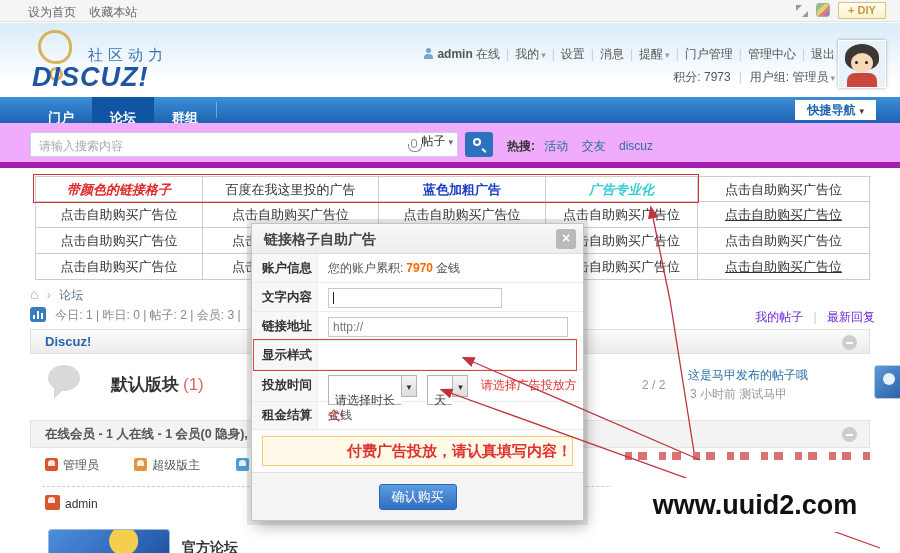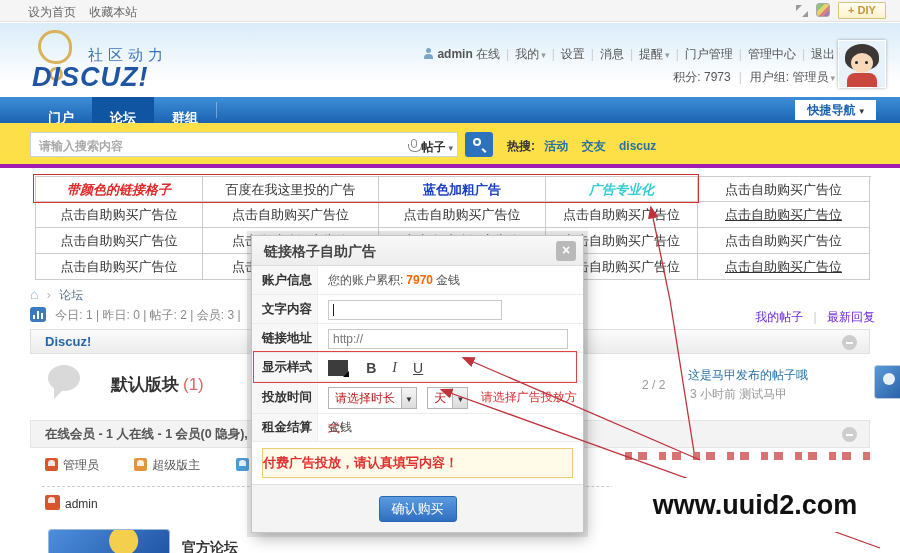--- a/index.html
+++ b/index.html
@@ -47,26 +47,26 @@
   .nav { position:absolute; left:0; top:97px; width:900px; height:26px; background:linear-gradient(#3d8ed8,#1c63b2); }
   .nav .item { float:left; padding:8px 18px; line-height:26px; color:#fff; font-weight:bold; font-size:13px; cursor:pointer; }
   .nav .item.active { background:#0f55a2; }
   .nav .vsep { float:left; width:1px; height:16px; margin-top:5px; background:rgba(255,255,255,.35); }
   .nav .item { margin-left:0; }
   .nav-pad { float:left; width:30px; height:26px; }
   .quicknav { position:absolute; right:24px; top:3px; height:20px; line-height:20px; padding:0 12px; background:#fff; color:#1b5fae; font-weight:bold; cursor:pointer; }
   .quicknav::after { content:"▾"; color:#333; margin-left:4px; font-size:9px; }
 
   
-  .searchband { position:absolute; left:0; top:123px; width:900px; height:45px; background:#fde047; border-bottom:4px solid #a21caf;font-weight:bold; }
+  .searchband { position:absolute; left:0; top:123px; width:900px; height:45px; background:#f0abfc; border-bottom:6px solid #a21caf; }
   .search-input { position:absolute; left:30px; top:9px; width:428px; height:25px; background:#fff; border:1px solid #c5d3dd; }
   .search-input .ph { position:absolute; left:8px; top:5px; color:#aaa; }
   .mic { position:absolute; right:40px; top:6px; width:6px; height:9px; border:1px solid #8a8a8a; border-radius:3px; }
   .mic::after { content:""; position:absolute; left:-4px; top:4px; width:12px; height:7px; border:1px solid #8a8a8a; border-top:none; border-radius:0 0 6px 6px; }
-  .stype { position:absolute; right:4px; top:6px; color:#333;text-align:center; }
+  .stype { position:absolute; right:4px; top:0; color:#333;text-align:center; }
   .stype::after { content:"▾"; font-size:9px; color:#666; margin-left:3px; }
   .search-btn { position:absolute; left:465px; top:9px; width:28px; height:25px; background:#2d72bd; border-radius:3px; cursor:pointer; }
   .mag { position:absolute; left:8px; top:6px; width:8px; height:8px; border:2px solid #fff; border-radius:50%; }
   .mag::after { content:""; position:absolute; left:8px; top:8px; width:2px; height:5px; background:#fff; transform:rotate(-45deg); }
   .hot { position:absolute; left:507px; top:15px; }
   .hot b { color:#333; margin-right:6px; }
   .hot a { color:#2970a6; text-decoration:none; margin-right:10px; cursor:pointer; }
 
   
   .adtable { position:absolute; left:35px; top:176px; width:836px; display:grid; grid-template-columns:167px 176px 167px 152px 172px; border-top:1px solid #ccc; border-left:1px solid #ccc; background:#fff; }
@@ -120,46 +120,46 @@
   .adminrow .gicon { width:15px; height:15px; }
 
   .official-logo { position:absolute; left:48px; top:529px; width:122px; height:40px; border-radius:4px;
      background:radial-gradient(circle at 62% 30%, #f4cf4e 0 14px, rgba(0,0,0,0) 15px), linear-gradient(135deg,#4d8fdd,#1c4f9e); box-shadow:inset 0 0 0 1px #9bb8d8; }
   .official-name { position:absolute; left:182px; top:539px; font-size:14px; font-weight:bold; color:#333; }
 
   .clipped-red { position:absolute; left:625px; top:452px; width:248px; height:8px; overflow:hidden;
      background:repeating-linear-gradient(90deg,#cc4444 0 7px, rgba(0,0,0,0) 7px 13px, #cc4444 13px 22px, rgba(0,0,0,0) 22px 34px); opacity:.75; }
 
   
-  .dialog { position:absolute; left:252px; top:236px; width:331px; height:296px; background:#fff; z-index:20;
+  .dialog { position:absolute; left:252px; top:224px; width:331px; height:296px; background:#fff; z-index:20;
      box-shadow:0 0 0 1px #c4c4c4, 0 0 0 5px rgba(120,120,120,.18), 3px 6px 14px rgba(0,0,0,.3); }
   .dtitle { height:30px; background:linear-gradient(#f8f8f8,#ededed); border-bottom:1px solid #ddd; line-height:30px; }
   .dtitle b { margin-left:12px; font-size:14px; color:#444; }
   .dclose { position:absolute; right:7px; top:5px; width:20px; height:20px; background:#b9b9b9; border-radius:3px; color:#fff; font-weight:bold; font-size:14px; line-height:19px; text-align:center; cursor:pointer; }
   .drow { position:relative; display:flex; border-bottom:1px solid #ececec; }
   .dlabel { width:66px; background:#f7f7f7; border-right:1px solid #eee; font-weight:bold; color:#333; font-size:12.5px; padding-left:10px; flex-shrink:0; }
   .dcontent { flex:1; padding-left:10px; color:#555; position:relative; }
   .r29 { height:29px; } .r29 .dlabel,.r29 .dcontent { line-height:28px; }
   .r32 { height:32px; } .r32 .dlabel,.r32 .dcontent { line-height:31px; }
   .r28 { height:28px; } .r28 .dlabel,.r28 .dcontent { line-height:27px; }
   .credit { color:#ff6600; font-weight:bold; margin:0 3px; }
   .dinput { display:inline-block; height:20px; background:#fff; border:1px solid #c9c9c9; vertical-align:middle; line-height:18px; padding:0 4px; color:#777; }
   .w-text { width:174px; } .w-url { width:240px; }
   .cursorbar { display:inline-block; width:1px; height:12px; background:#222; vertical-align:-2px; }
   .swatch { display:inline-block; width:20px; height:16px; background:#3c3c3c; vertical-align:middle; position:relative; margin-right:10px; cursor:pointer; }
   .swatch::after { content:""; position:absolute; right:-1px; bottom:-1px; border:3px solid transparent; border-right-color:#000; border-bottom-color:#000; }
   .fmt { display:inline-block; width:20px; text-align:center; color:#444; font-size:14px; vertical-align:middle; cursor:pointer; }
   .fmt.b { font-weight:bold; } .fmt.i { font-style:italic; font-family:"Liberation Serif",serif; } .fmt.u { text-decoration:underline; }
   .style-red-box { position:absolute; left:1px; top:115px; width:324px; height:32px; border:1px solid #e04343; pointer-events:none; }
   .fakesel { display:inline-flex; height:22px; vertical-align:middle; margin-right:7px; cursor:pointer; }
-  .fakesel .txt { background:#fff; border:1px solid #b5b5b5; border-right:none; line-height:20px; padding:0 6px; color:#b91c1c; }
+  .fakesel .txt { background:#fff; border:1px solid #b5b5b5; border-right:none; line-height:20px; padding:14px 6px; color:#404040; }
   .fakesel .btn { width:16px; background:linear-gradient(#f5f5f5,#dcdcdc); border:1px solid #b5b5b5; text-align:center; line-height:20px; }
   .fakesel .btn::after { content:"▼"; font-size:8px; color:#333; }
   .dwarn { color:#e03131; margin-left:2px; }
-  .dnotice { margin:6px 10px 0 10px; height:30px; line-height:28px; text-align:left; background:#fffbe8; border:1px solid #f0cc78; color:#e03131; font-weight:bold; font-size:13px; }
+  .dnotice { margin:6px 10px 0 10px; height:30px; line-height:28px; text-align:right; background:#fffbe8; border:1px solid #f0cc78; color:#e03131; font-weight:bold; font-size:15px; }
   .dfooter { position:absolute; left:0; bottom:0; width:100%; height:48px; background:#f4f4f4; border-top:1px solid #e0e0e0; }
   .confirm-btn { position:absolute; left:50%; margin-left:-39px; top:11px; width:78px; height:26px; line-height:24px; text-align:center;
      background:linear-gradient(#5b9be0,#2f6fc0); border:1px solid #2a66b4; border-radius:3px; color:#fff; font-size:13px; cursor:pointer; }
 
   
   .arrows { position:absolute; left:0; top:0; width:900px; height:553px; pointer-events:none; z-index:30; }
   .watermark { position:absolute; left:612px; top:478px; width:286px; height:54px; background:#fff; z-index:40; text-align:center; line-height:54px;
      font-size:27px; font-weight:bold; color:#111; letter-spacing:0px; }
   .clearfix::after { content:""; display:block; clear:both; }
 </style>
@@ -313,26 +313,20 @@
     <div class="dcontent"><span class="dinput w-text"><span class="cursorbar"></span></span></div>
   </div>
 
   <div class="drow r29">
     <div class="dlabel">链接地址</div>
     <div class="dcontent"><span class="dinput w-url">http://</span></div>
   </div>
 
   <div class="drow r29">
     <div class="dlabel">显示样式</div>
-    <div class="dcontent">
-      <span class="swatch"></span>
-      <span class="fmt b">B</span>
-      <span class="fmt i">I</span>
-      <span class="fmt u">U</span>
-    </div>
   </div>
 
   <div class="drow r32">
     <div class="dlabel">投放时间</div>
     <div class="dcontent">
       <span class="fakesel">
           <span class="txt">请选择时长</span>
           <span class="btn"></span>
         </span>
       <span class="fakesel">

